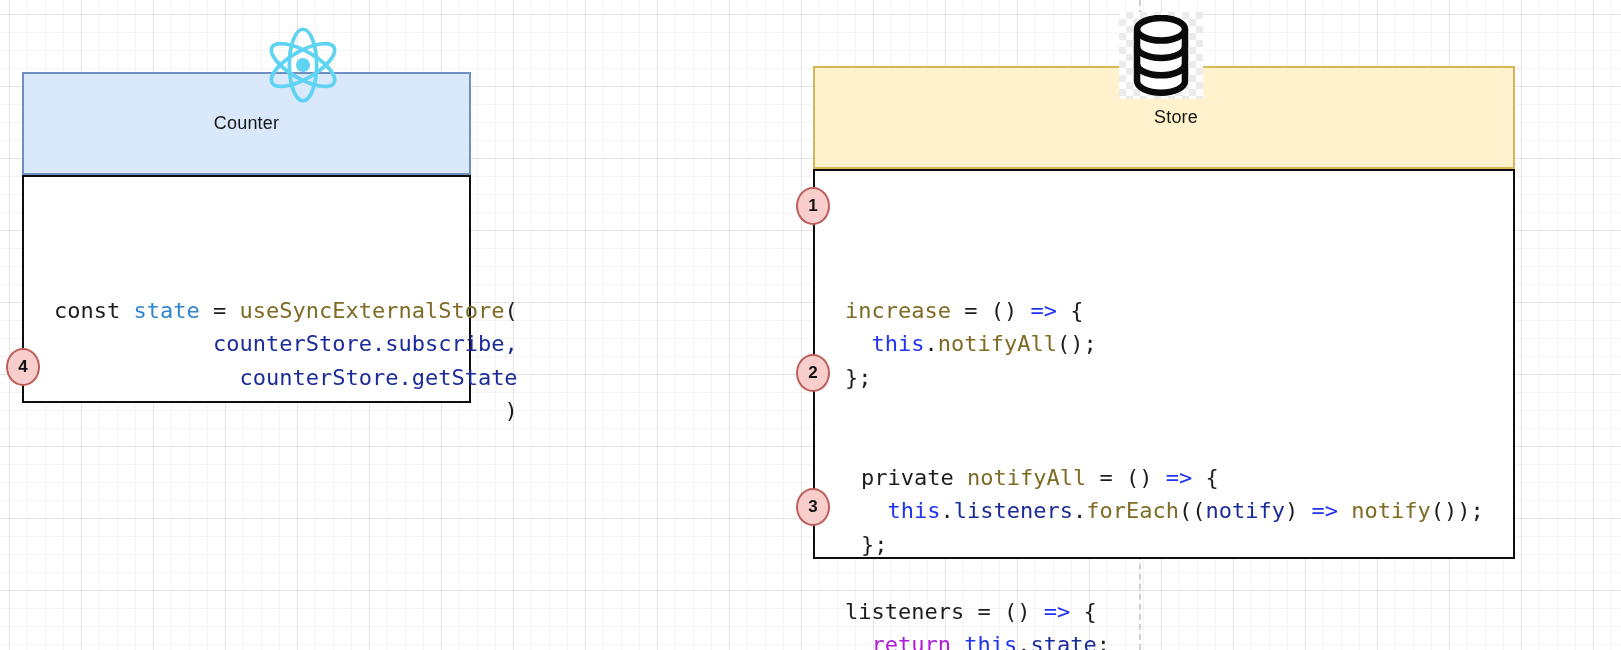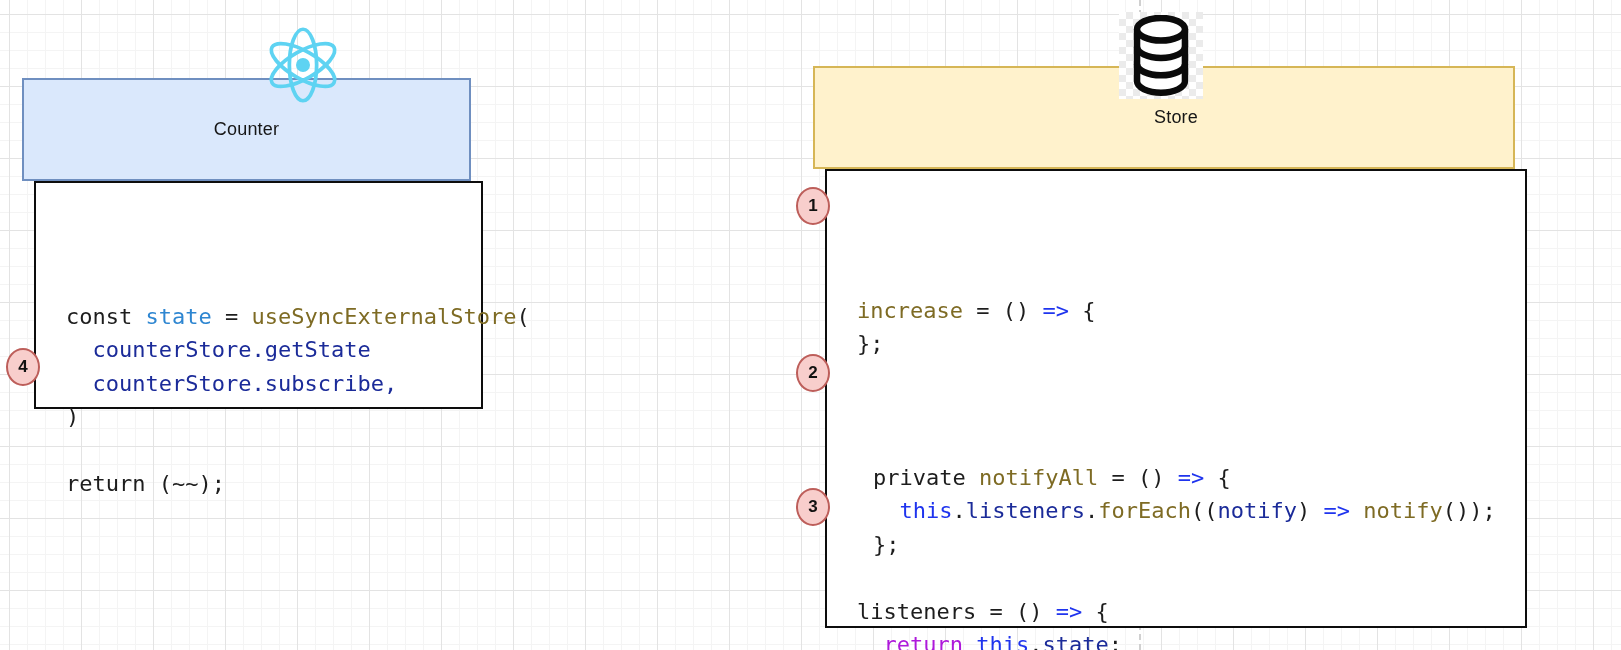--- a/index.html
+++ b/index.html
@@ -16,37 +16,37 @@
     background-size:72px 72px,72px 72px,18px 18px,18px 18px;
     background-position:9px 14px,9px 14px,9px 14px,9px 14px;
     font-family:"Liberation Sans", sans-serif;
   }
   .page-guide{
     position:absolute; left:1139px; top:0; bottom:0; width:0;
     border-left:2px dashed var(--page_guide,#d0d0d0);
     z-index:0;
   }
   .card{position:absolute; z-index:1;}
-  .card-counter{left:22px; top:78px; width:449px;}
+  .card-counter{left:22px; top:72px; width:449px;text-align:right;}
   .card-store{left:813px; top:66px; width:702px;}
   .card-header{
     box-sizing:border-box; width:100%; height:103px;
     border:2px solid #888;
     display:flex; align-items:center; justify-content:center;
   }
   .card-counter .card-header{background:var(--counter_header_fill,#dae8fc); border-color:var(--counter_header_border,#6f8fc0);}
   .card-store   .card-header{background:var(--store_header_fill,#fff2cc);  border-color:var(--store_header_border,#d6b656);padding-left:24px;}
   .card-title{font-size:18px; color:#161616; letter-spacing:.2px;}
   .card-body{
     box-sizing:border-box; width:100%;
     background:#ffffff; border:2px solid #0d0d0d;
-    position:relative; margin-top:0;margin-left:12px;
+    position:relative; margin-top:0;
   }
   .card-counter .card-body{height:228px;}
-  .card-store   .card-body{height:459px;}
+  .card-store   .card-body{height:390px;}
 
   .code{
     position:absolute;
     font-family:"DejaVu Sans Mono","Liberation Mono",monospace;
     font-size:22px; color:var(--tok-plain,#1d1d1d);
   }
   .code-line{white-space:pre; height:33.4px; line-height:33.4px;}
   .tok-plain{color:var(--tok-plain,#1d1d1d);}
   .tok-fn{color:var(--tok-fn,#7e6b24);}
   .tok-prop{color:var(--tok-prop,#1b2b99);}
@@ -94,25 +94,24 @@
 
   <div class="page-guide"></div>
 
   <section class="card card-counter">
     <div class="card-header">
       <span class="card-title">Counter</span>
     </div>
     <div class="card-body">
       <div class="code code-counter">
           <div class="code-line"><span class="tok-plain">const </span><span class="tok-var">state</span><span class="tok-plain"> = </span><span class="tok-fn">useSyncExternalStore</span><span class="tok-plain">(</span></div>
+          <div class="code-line"><span class="tok-plain">  </span><span class="tok-prop">counterStore.subscribe,</span></div>
           <div class="code-line"><span class="tok-plain">  </span><span class="tok-prop">counterStore.getState</span></div>
-          <div class="code-line"><span class="tok-plain">  </span><span class="tok-prop">counterStore.subscribe,</span></div>
           <div class="code-line"><span class="tok-plain">)</span></div>
           <div class="code-line"></div>
-          <div class="code-line"><span class="tok-plain">return (~~);</span></div>
         </div>
     </div>
   </section>
 
   <svg class="react-icon" viewBox="-12 -12.6 24 25.2">
     <circle r="2.15"></circle>
     <g>
       <ellipse rx="11" ry="4.2" transform="rotate(90)"></ellipse>
       <ellipse rx="11" ry="4.2" transform="rotate(30)"></ellipse>
       <ellipse rx="11" ry="4.2" transform="rotate(150)"></ellipse>
@@ -123,20 +122,21 @@
     <span>4</span>
   </div>
 
   <section class="card card-store">
     <div class="card-header">
       <span class="card-title">Store</span>
     </div>
     <div class="card-body">
       <div class="code code-store-1">
           <div class="code-line"><span class="tok-fn">increase</span><span class="tok-plain"> = () </span><span class="tok-kw">=&gt;</span><span class="tok-plain"> {</span></div>
+          <div class="code-line"><span class="tok-plain">  </span><span class="tok-kw">this</span><span class="tok-plain">.</span><span class="tok-fn">notifyAll</span><span class="tok-plain">();</span></div>
           <div class="code-line"><span class="tok-plain">};</span></div>
         </div>
       <div class="code code-store-2">
           <div class="code-line"><span class="tok-plain">private </span><span class="tok-fn">notifyAll</span><span class="tok-plain"> = () </span><span class="tok-kw">=&gt;</span><span class="tok-plain"> {</span></div>
           <div class="code-line"><span class="tok-plain">  </span><span class="tok-kw">this</span><span class="tok-plain">.</span><span class="tok-prop">listeners</span><span class="tok-plain">.</span><span class="tok-fn">forEach</span><span class="tok-plain">((</span><span class="tok-prop">notify</span><span class="tok-plain">) </span><span class="tok-kw">=&gt;</span><span class="tok-plain"> </span><span class="tok-fn">notify</span><span class="tok-plain">());</span></div>
           <div class="code-line"><span class="tok-plain">};</span></div>
         </div>
       <div class="code code-store-3">
           <div class="code-line"><span class="tok-plain">listeners</span><span class="tok-plain"> = () </span><span class="tok-kw">=&gt;</span><span class="tok-plain"> {</span></div>
           <div class="code-line"><span class="tok-plain">  </span><span class="tok-ret">return</span><span class="tok-plain"> </span><span class="tok-kw">this</span><span class="tok-plain">.</span><span class="tok-prop">state</span><span class="tok-plain">;</span></div>

